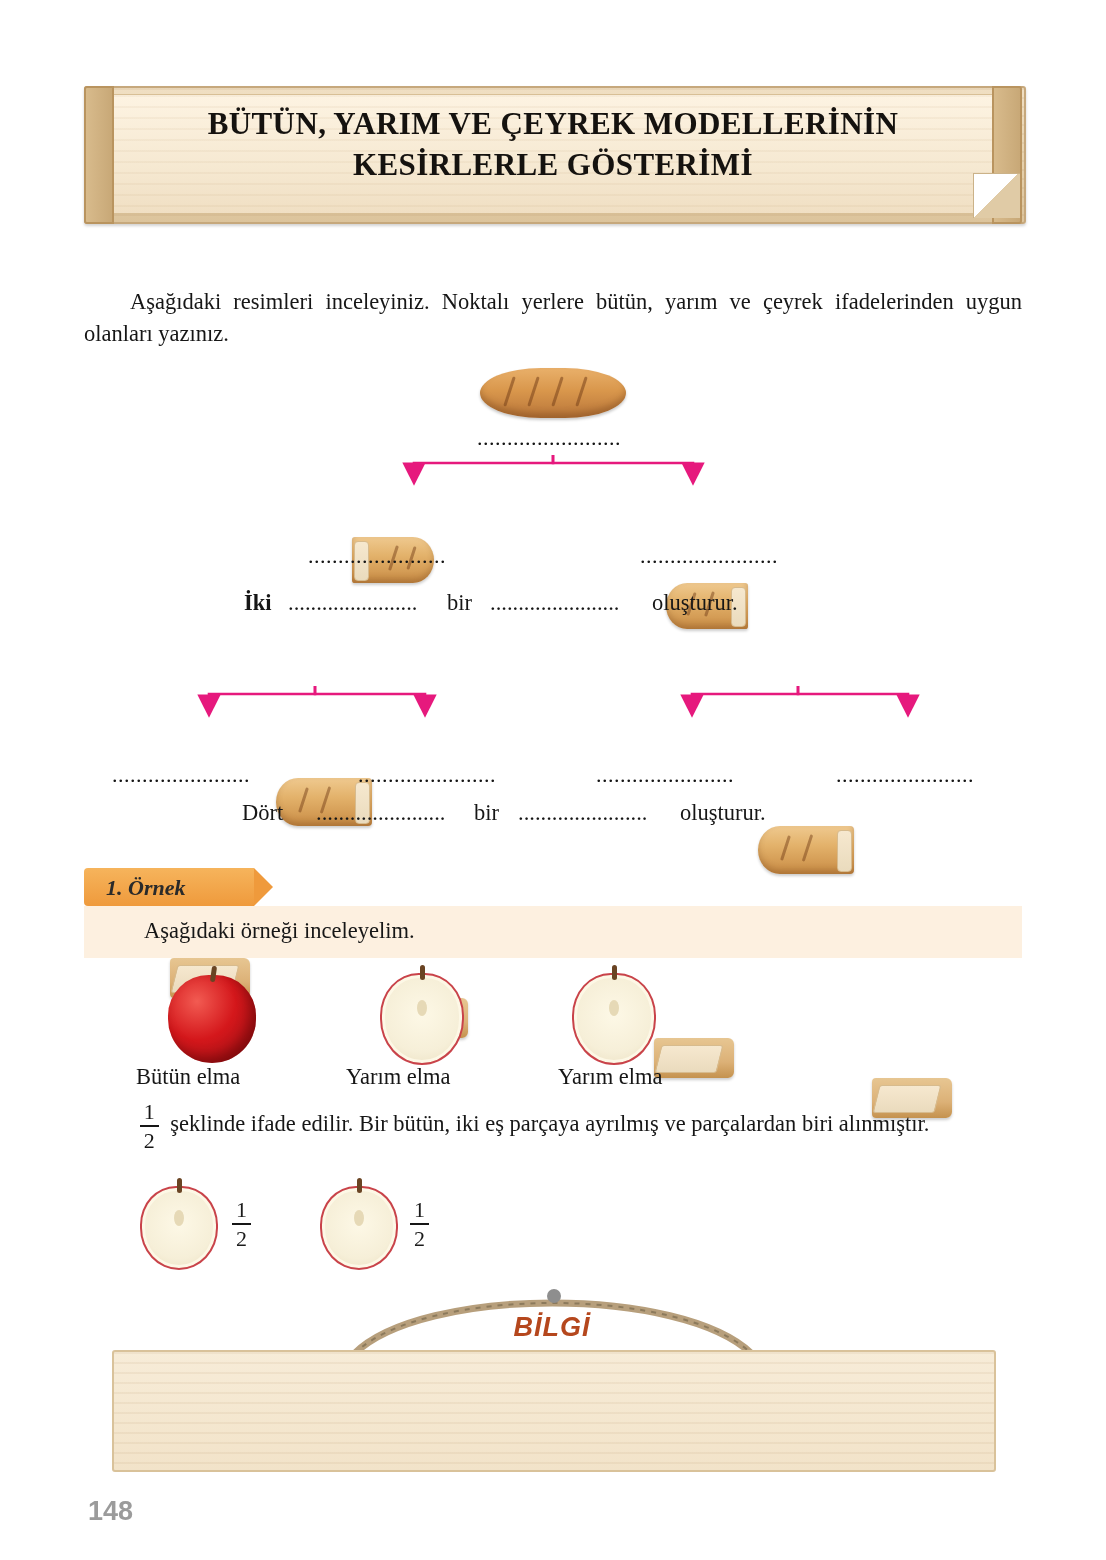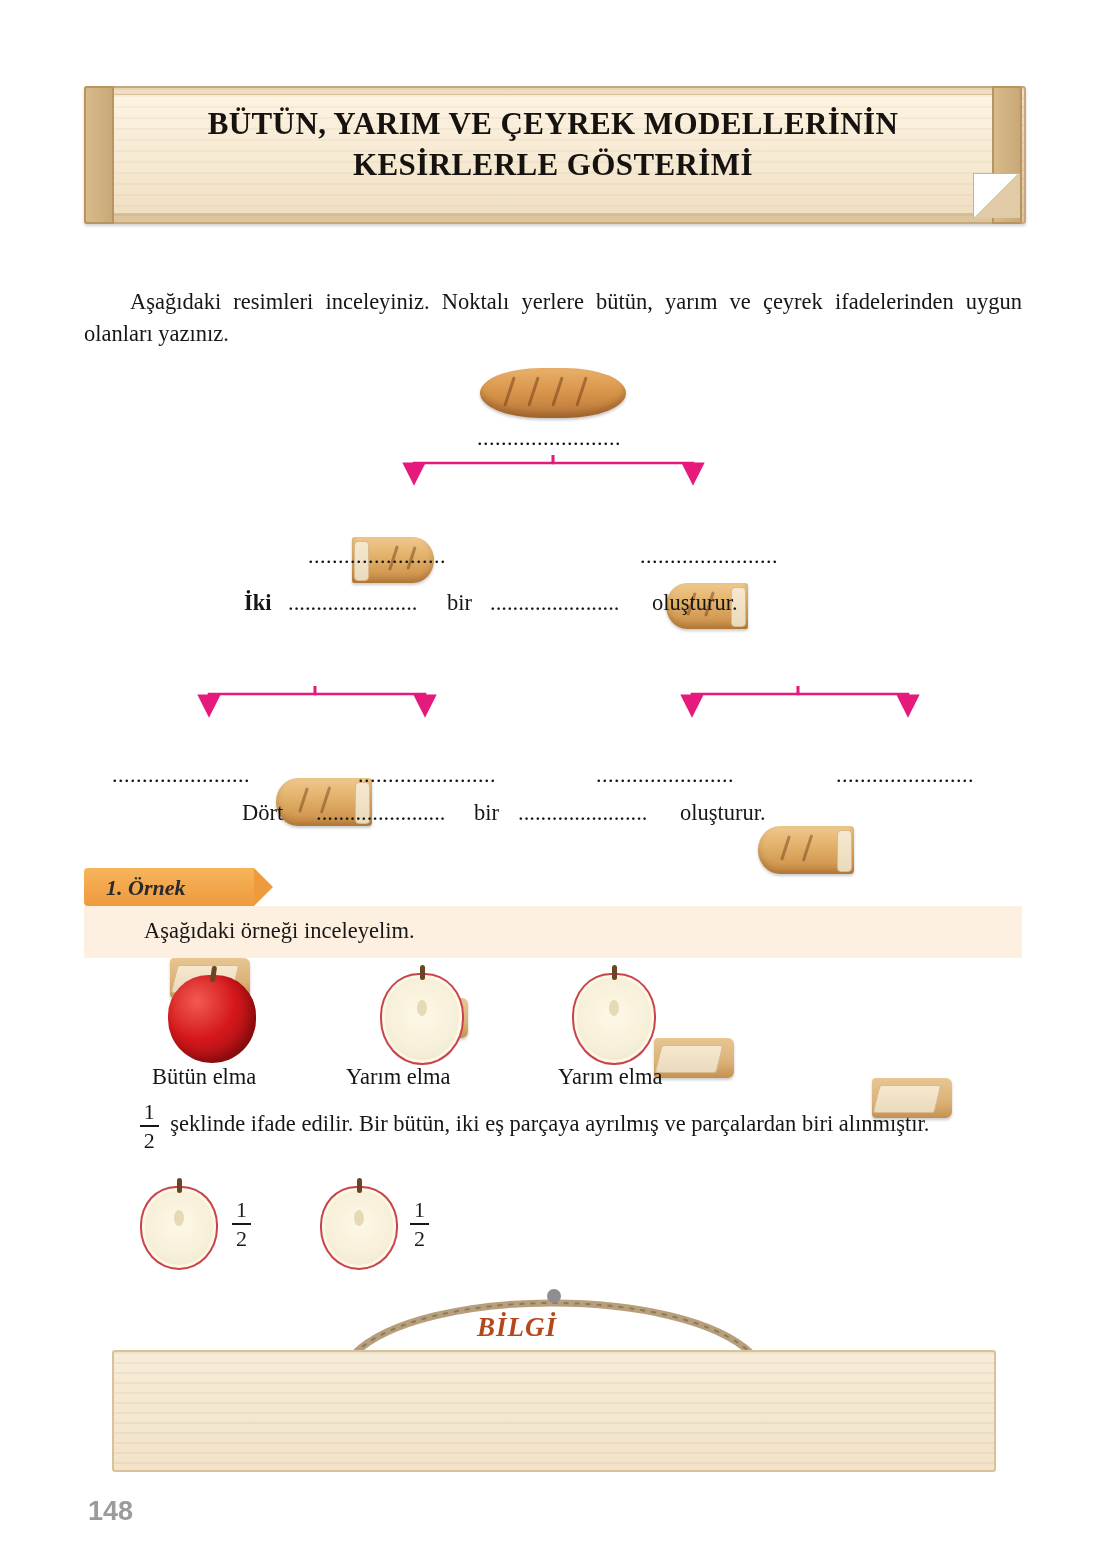--- a/index.html
+++ b/index.html
@@ -185,22 +185,22 @@
         rgba(255,255,255,0) 10px),
       linear-gradient(180deg,#f7ecd8 0%,#f2e3c9 100%);
     border:2px solid #d9c29a;
     border-radius:3px;
   }
   .bilgi .text{
     position:absolute;left:42px;top:18px;width:800px;
     font-size:22.5px;line-height:1.45;text-indent:34px;color:#161616;
   }
   .bilgi-label{
-    position:absolute;left:calc(50% - 75px);top:-38px;width:150px;text-align:left;
-    font-family:Liberation Serif, serif;font-weight:bold;font-style:italic;
+    position:absolute;left:calc(50% - 75px);top:-38px;width:150px;text-align:center;
+    font-family:Liberation Sans, sans-serif;font-weight:bold;font-style:italic;
     font-size:27px;color:#b5471d;letter-spacing:1px;
     text-shadow:1px 1px 0 #fff;
   }
   .rope{position:absolute;left:-20px;top:-68px;}
 
   .pageno{
     position:absolute;left:88px;top:1496px;
     font-family:"Liberation Sans", sans-serif;
     font-weight:bold;font-size:27px;color:#9b9b9b;
   }
@@ -316,21 +316,21 @@
   </div>
   <div class="apple-half" style="left:380px;top:973px;width:80px;height:88px;">
     <div class="stem"></div>
     <div class="core"></div>
   </div>
   <div class="apple-half" style="left:572px;top:973px;width:80px;height:88px;">
     <div class="stem"></div>
     <div class="core"></div>
   </div>
 
-  <div class="cap" style="left:152px;top:1064px;">Bütün elma</div>
+  <div class="cap" style="left:136px;top:1064px;">Bütün elma</div>
   <div class="cap" style="left:346px;top:1064px;">Yarım elma</div>
   <div class="cap" style="left:558px;top:1064px;">Yarım elma</div>
 
   <div class="para" style="left:84px;top:1100px;width:938px;">
     <span style="display:inline-block;width:44px;"></span>
     <span class="frac" style="position:relative;top:0;vertical-align:middle;margin:0 6px;">
       <span class="num">1</span>
       <span class="bar"></span>
       <span class="den">2</span>
     </span>

